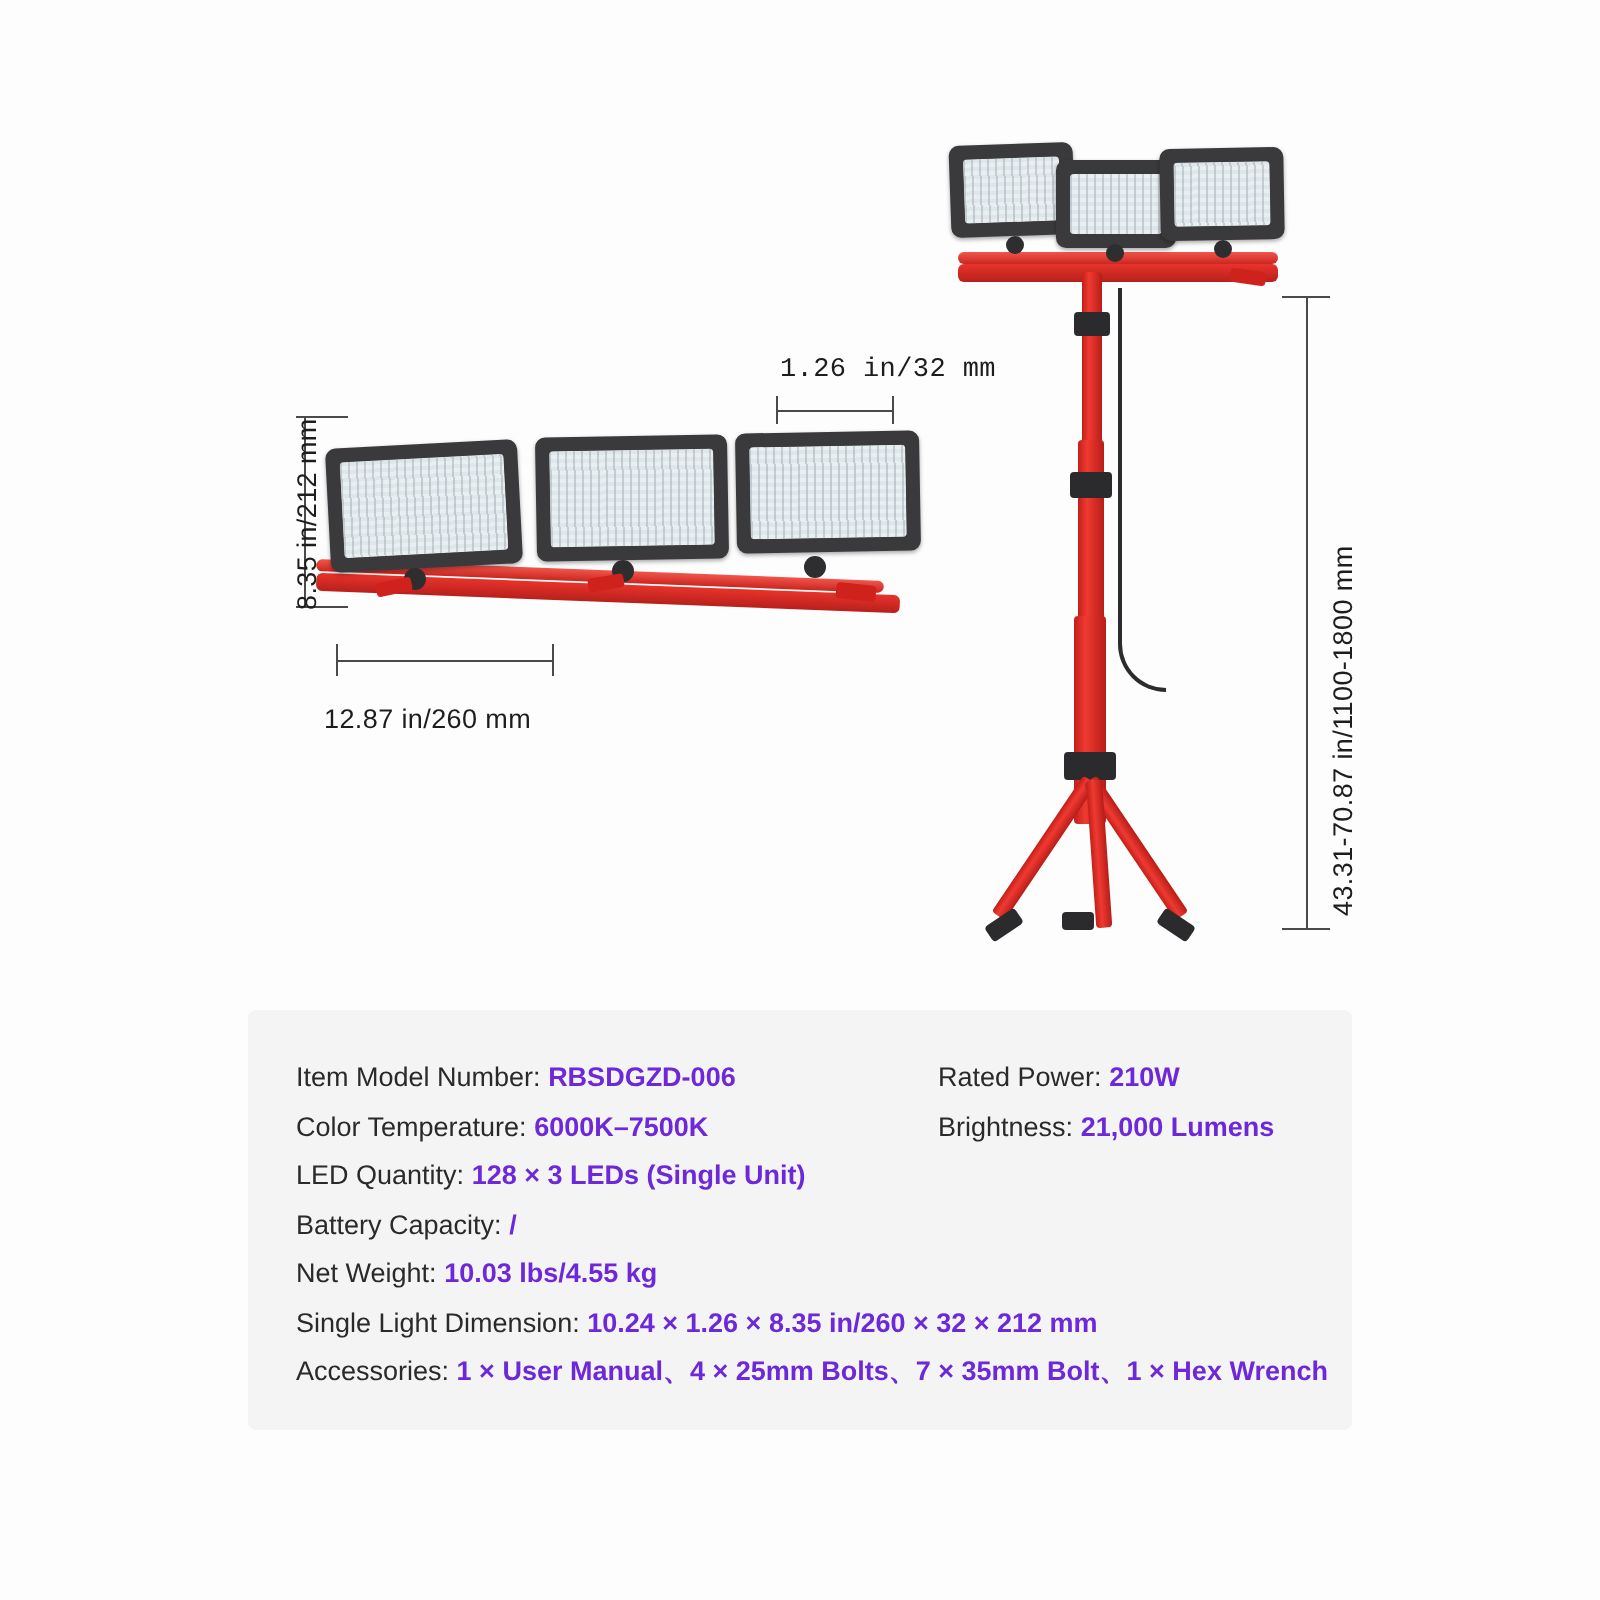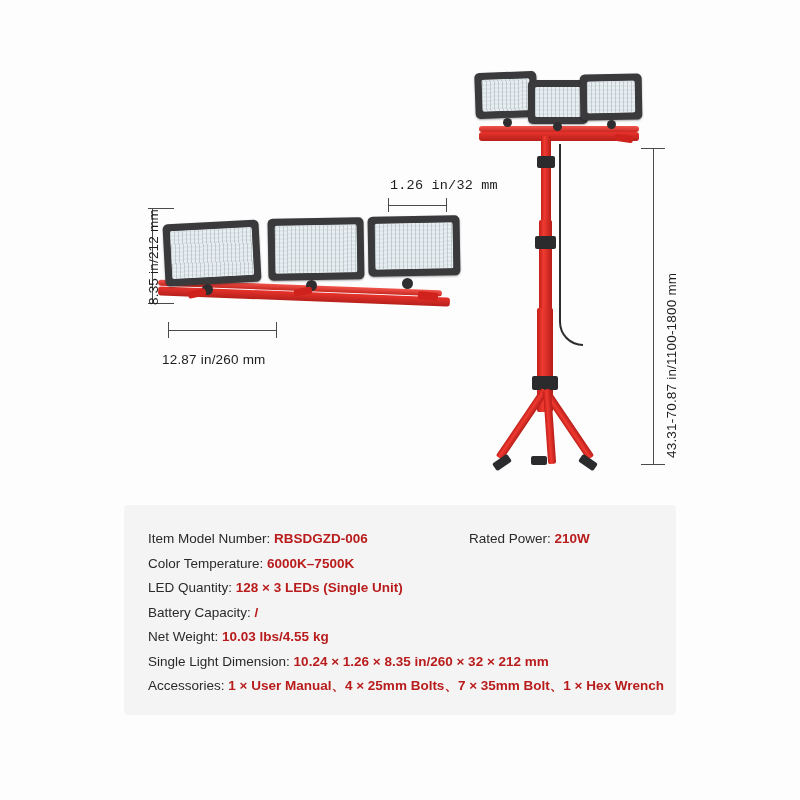--- a/index.html
+++ b/index.html
@@ -77,21 +77,21 @@
   .cord{position:absolute;border-left:2px solid #2c2c2e;border-bottom:2px solid #2c2c2e;border-bottom-left-radius:40px;}
 
   
   #spec-card{
     position:absolute;left:124px;top:505px;width:552px;height:210px;
     background:#f4f4f4;border-radius:4px;
   }
   .spec-col{position:absolute;top:22px;}
   .spec-row{font-size:13.5px;line-height:24.5px;white-space:nowrap;}
   .spec-label{color:#2a2a2a;}
-  .spec-value{color:#b91c1c;font-weight:bold;}
+  .spec-value{color:#6d28d9;font-weight:bold;}
 </style>
 </head>
 <body>
 
 <div class="page">
 
   <div id="left-assembly">
 
     <div class="bar" style="left:8px;top:92px;width:292px;height:9px;transform:rotate(2.2deg);"></div>
     <div class="bar" style="left:8px;top:85px;width:284px;height:6px;transform:rotate(2.2deg);background:linear-gradient(180deg,#f2554c,#c92720);"></div>
@@ -202,16 +202,20 @@
         <span class="spec-label">Accessories:</span>
         <span class="spec-value"> 1 × User Manual、4 × 25mm Bolts、7 × 35mm Bolt、1 × Hex Wrench</span>
       </div>
     </div>
 
     <div class="spec-col" style="left:345px;">
       <div class="spec-row">
         <span class="spec-label">Rated Power:</span>
         <span class="spec-value"> 210W</span>
       </div>
+      <div class="spec-row">
+        <span class="spec-label">Brightness:</span>
+        <span class="spec-value"> 21,000 Lumens</span>
+      </div>
     </div>
 
   </div>
 </div>
 
 </body></html>

